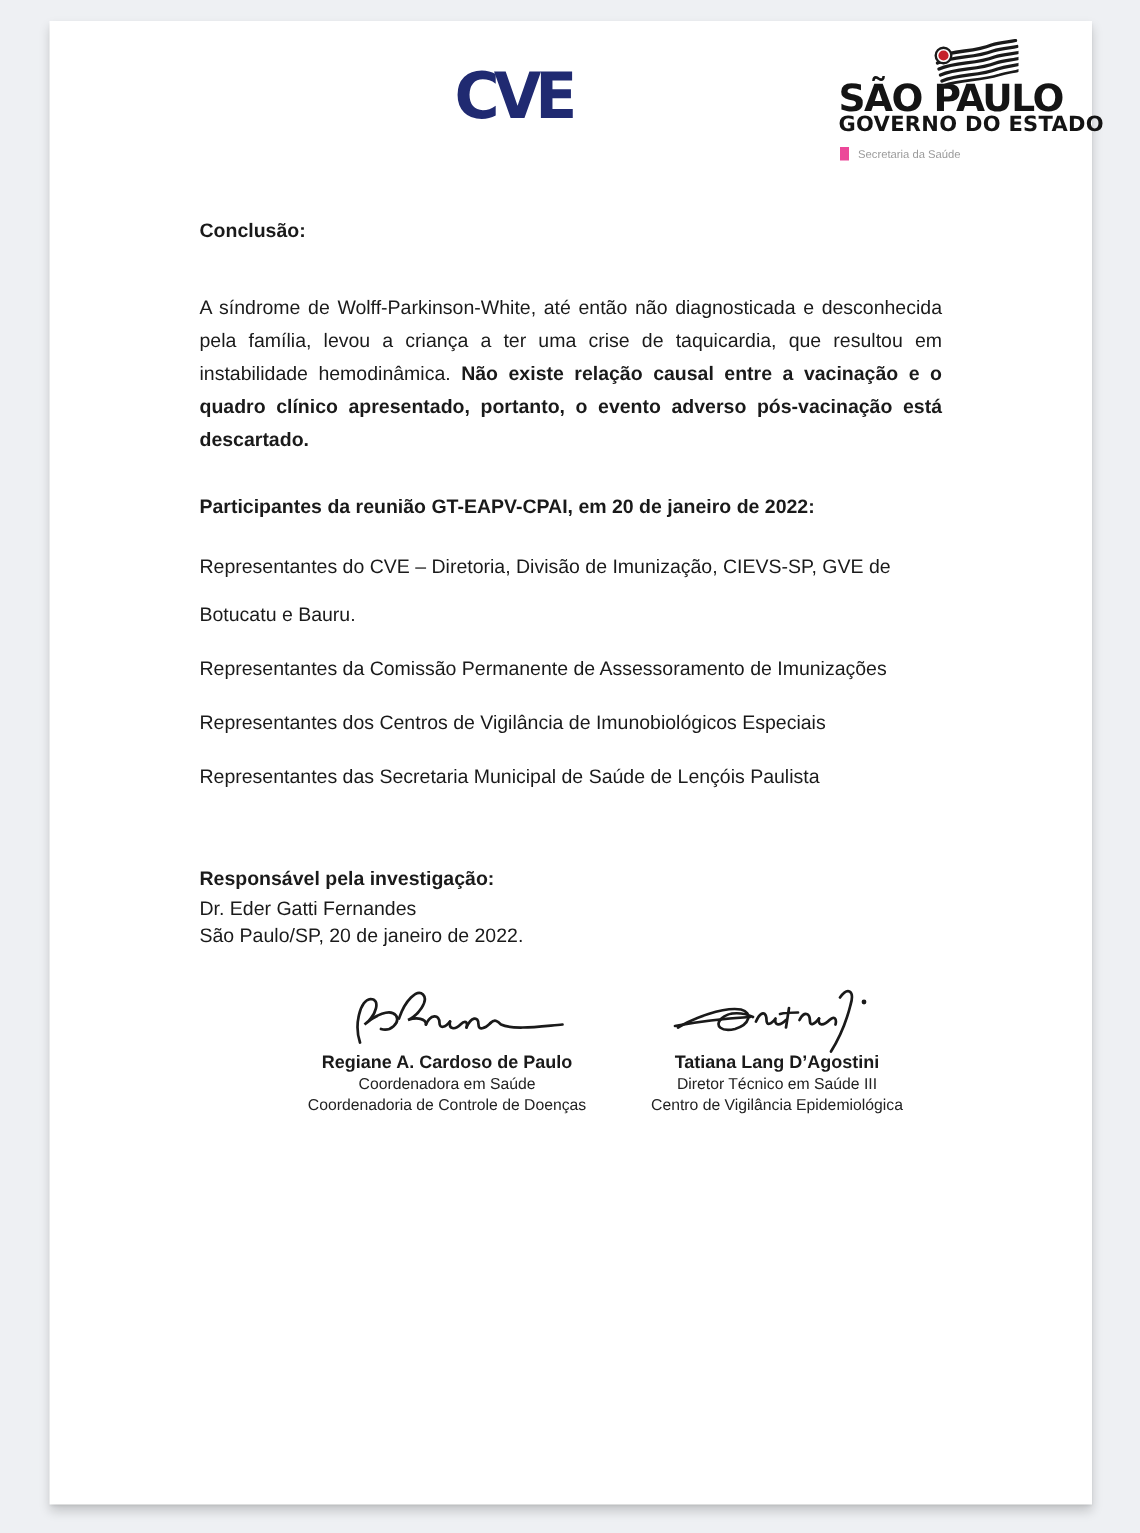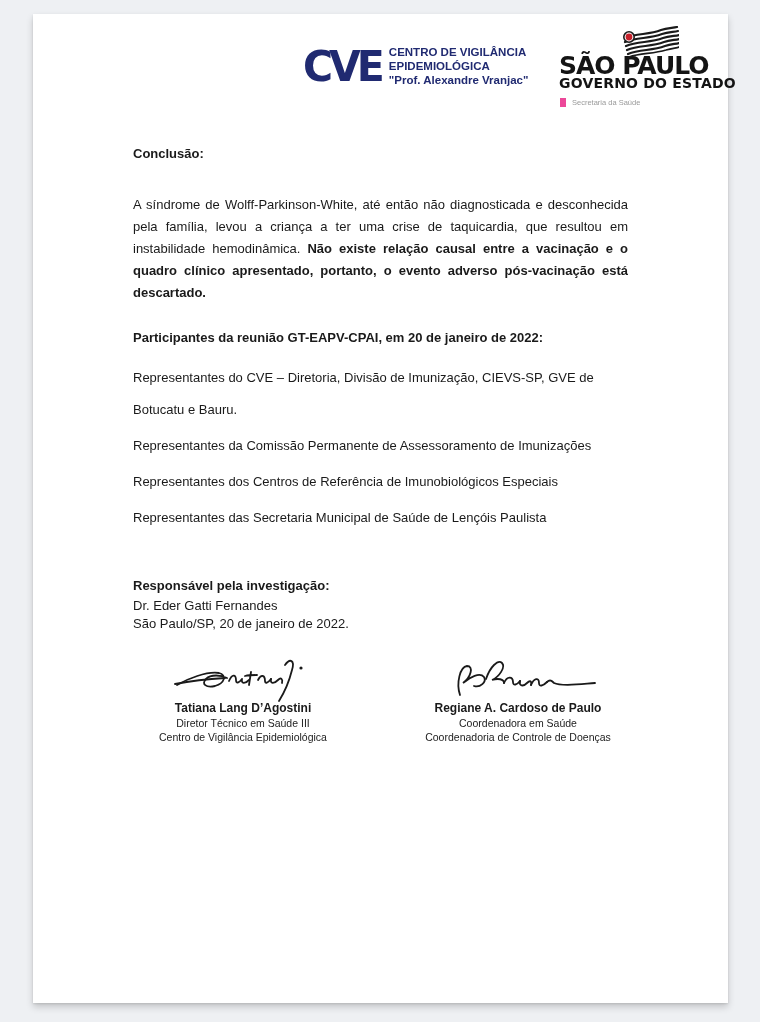--- a/index.html
+++ b/index.html
@@ -112,25 +112,20 @@
 </style>
 </head>
 <body>
 
 <div class="page">
 
   <div class="header">
 
     <div class="cve-logo">
       <div class="cve-acronym">CVE</div>
-      <div class="cve-text">
-        <div>CENTRO DE VIGILÂNCIA</div>
-        <div>EPIDEMIOLÓGICA</div>
-        <div>"Prof. Alexandre Vranjac"</div>
-      </div>
     </div>
 
     <div class="sp-logo">
       <svg class="sp-flag" width="58" height="32" viewBox="0 0 58 32">
         <g stroke="#1a1a1a" fill="none" stroke-linecap="round">
           <path d="M4,12 C16,7 28,9 40,4 C46,2 52,2 56,1" stroke-width="2.2"></path>
           <path d="M4,16 C16,11 28,13 41,8 C47,6 53,6 57,5" stroke-width="2.2"></path>
           <path d="M5,20 C17,15 29,17 42,12 C48,10 54,10 58,9" stroke-width="2.2"></path>
           <path d="M6,24 C18,19 30,21 43,16 C49,14 55,14 58,13" stroke-width="2.2"></path>
           <path d="M7,28 C19,23 31,25 44,20 C50,18 55,18 58,17" stroke-width="2.2"></path>
@@ -149,60 +144,60 @@
 
     <div class="conclusion-heading h-bold">Conclusão:</div>
 
     <div class="conclusion-paragraph"><span>A síndrome de Wolff-Parkinson-White, até então não diagnosticada e desconhecida pela família, levou a criança a ter uma crise de taquicardia, que resultou em instabilidade hemodinâmica. </span><span class="h-bold">Não existe relação causal entre a vacinação e o quadro clínico apresentado, portanto, o evento adverso pós-vacinação está descartado.</span></div>
 
     <div class="participants-heading h-bold">Participantes da reunião GT-EAPV-CPAI, em 20 de janeiro de 2022:</div>
 
     <div class="participants-list">
       <div class="participant-item">Representantes do CVE – Diretoria, Divisão de Imunização, CIEVS-SP, GVE de Botucatu e Bauru.</div>
       <div class="participant-item">Representantes da Comissão Permanente de Assessoramento de Imunizações</div>
-      <div class="participant-item">Representantes dos Centros de Referência de Imunobiológicos Especiais</div>
+      <div class="participant-item">Representantes dos Centros de Vigilância de Imunobiológicos Especiais</div>
       <div class="participant-item">Representantes das Secretaria Municipal de Saúde de Lençóis Paulista</div>
     </div>
 
     <div class="investigator-heading h-bold">Responsável pela investigação:</div>
     <div class="investigator-name">Dr. Eder Gatti Fernandes</div>
 
     <div class="dateline">São Paulo/SP, 20 de janeiro de 2022.</div>
 
     <div class="signature-row">
+
+      <div class="sig-block right">
+        <svg class="sig-image" width="160" height="48" viewBox="0 0 160 48">
+          <g stroke="#1a1a1a" stroke-width="1.8" fill="none" stroke-linecap="round">
+            <path d="M22,40 C18,28 22,12 29,11 C36,11 33,22 25,28 C32,22 42,17 46,22 C49,27 42,33 36,31"></path>
+            <path d="M48,24 C52,12 60,4 64,8 C68,12 61,22 54,25 C60,23 66,24 66,28"></path>
+            <path d="M66,28 C69,21 75,21 75,27 C75,31 79,30 82,26"></path>
+            <path d="M82,26 C81,31 85,32 89,28 C92,25 94,26 93,30"></path>
+            <path d="M93,30 C96,23 101,22 101,28 C101,32 105,31 109,27"></path>
+            <path d="M109,27 C112,24 114,26 116,28 C124,32 144,29 157,28"></path>
+          </g>
+        </svg>
+        <div class="sig-name">Regiane A. Cardoso de Paulo</div>
+        <div class="sig-title">Coordenadora em Saúde</div>
+        <div class="sig-title">Coordenadoria de Controle de Doenças</div>
+      </div>
 
       <div class="sig-block">
         <svg class="sig-image" width="140" height="48" viewBox="0 0 140 48">
           <g stroke="#1a1a1a" stroke-width="1.8" fill="none" stroke-linecap="round">
             <path d="M4,30 C14,24 34,16 46,18 C54,20 52,28 42,31 C33,33 28,29 33,24 C38,19 48,20 54,23"></path>
             <path d="M2,29 C18,26 36,24 52,23"></path>
             <path d="M56,26 C59,19 63,19 63,25 C63,29 66,28 69,24 M69,24 C68,29 72,29 76,25"></path>
             <path d="M78,17 L76,30 M72,21 C76,20 81,20 84,20"></path>
             <path d="M85,25 C88,19 92,20 92,26 C92,29 95,28 98,24"></path>
             <path d="M98,24 C97,29 101,29 105,25 C108,22 110,24 109,28"></path>
             <path d="M112,10 C117,3 122,5 119,15 C116,27 111,38 106,46"></path>
           </g>
           <circle cx="128" cy="13" r="1.6" fill="#1a1a1a"></circle>
         </svg>
         <div class="sig-name">Tatiana Lang D’Agostini</div>
         <div class="sig-title">Diretor Técnico em Saúde III</div>
         <div class="sig-title">Centro de Vigilância Epidemiológica</div>
       </div>
 
-      <div class="sig-block right">
-        <svg class="sig-image" width="160" height="48" viewBox="0 0 160 48">
-          <g stroke="#1a1a1a" stroke-width="1.8" fill="none" stroke-linecap="round">
-            <path d="M22,40 C18,28 22,12 29,11 C36,11 33,22 25,28 C32,22 42,17 46,22 C49,27 42,33 36,31"></path>
-            <path d="M48,24 C52,12 60,4 64,8 C68,12 61,22 54,25 C60,23 66,24 66,28"></path>
-            <path d="M66,28 C69,21 75,21 75,27 C75,31 79,30 82,26"></path>
-            <path d="M82,26 C81,31 85,32 89,28 C92,25 94,26 93,30"></path>
-            <path d="M93,30 C96,23 101,22 101,28 C101,32 105,31 109,27"></path>
-            <path d="M109,27 C112,24 114,26 116,28 C124,32 144,29 157,28"></path>
-          </g>
-        </svg>
-        <div class="sig-name">Regiane A. Cardoso de Paulo</div>
-        <div class="sig-title">Coordenadora em Saúde</div>
-        <div class="sig-title">Coordenadoria de Controle de Doenças</div>
-      </div>
-
     </div>
   </div>
 </div>
 
 </body></html>

